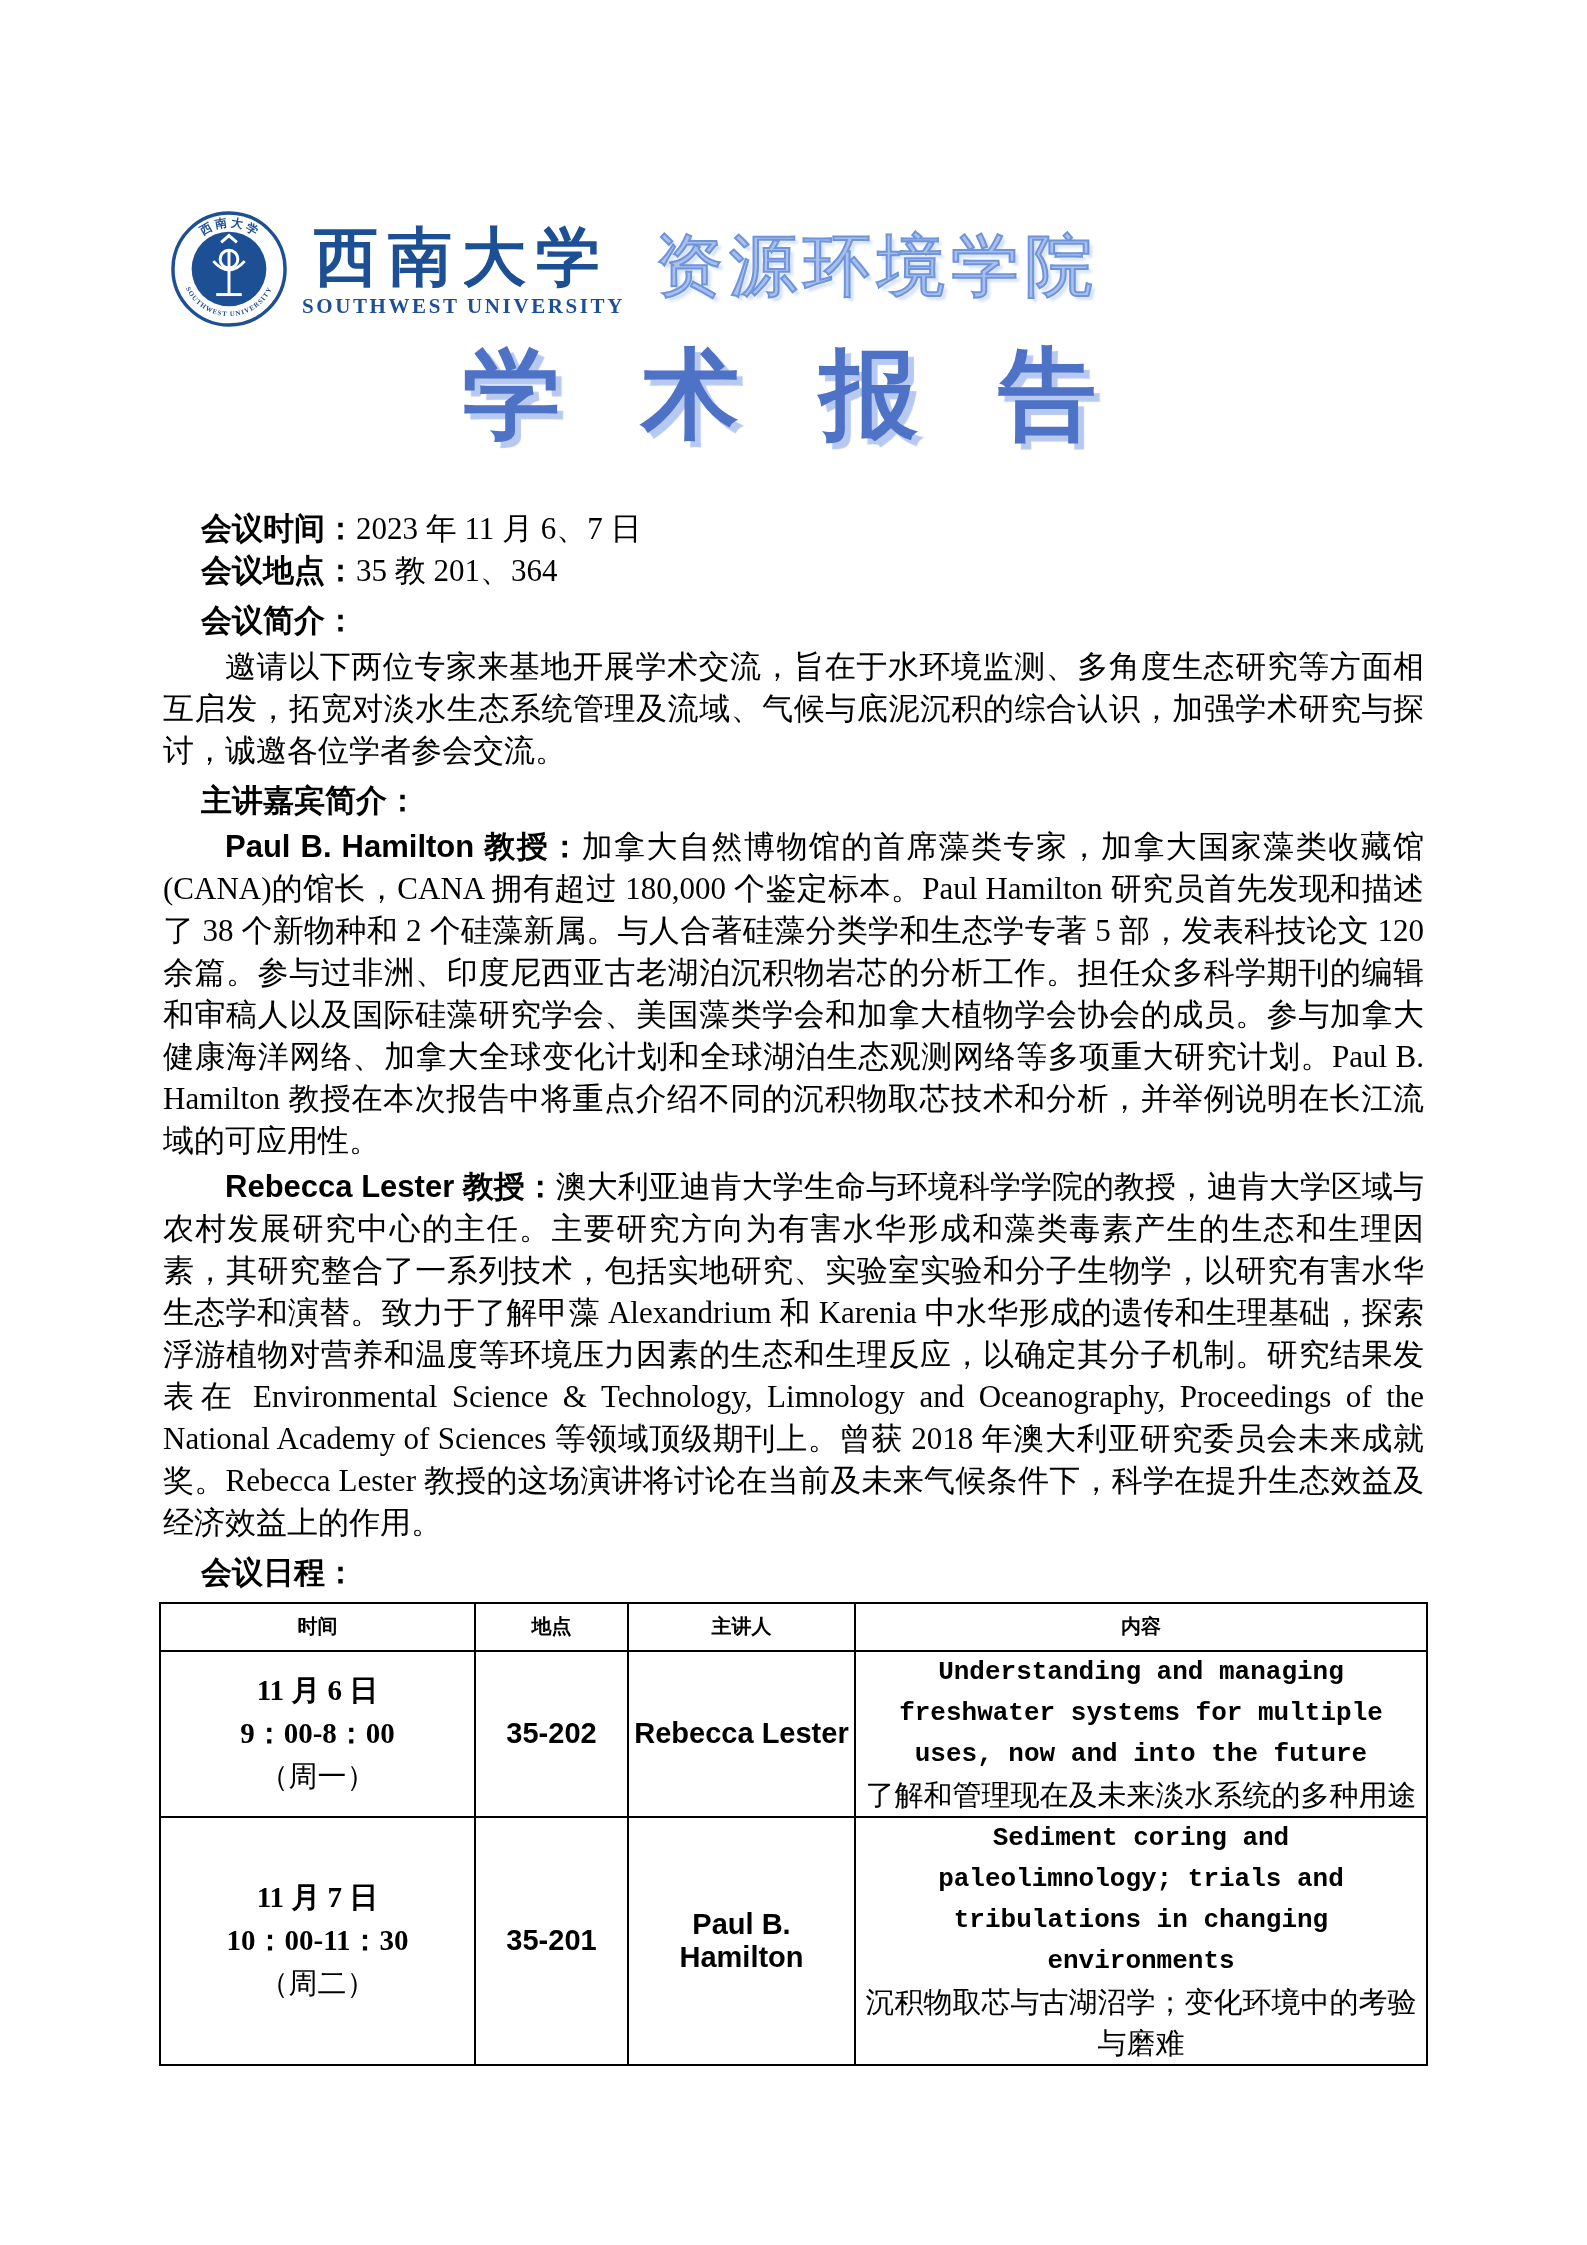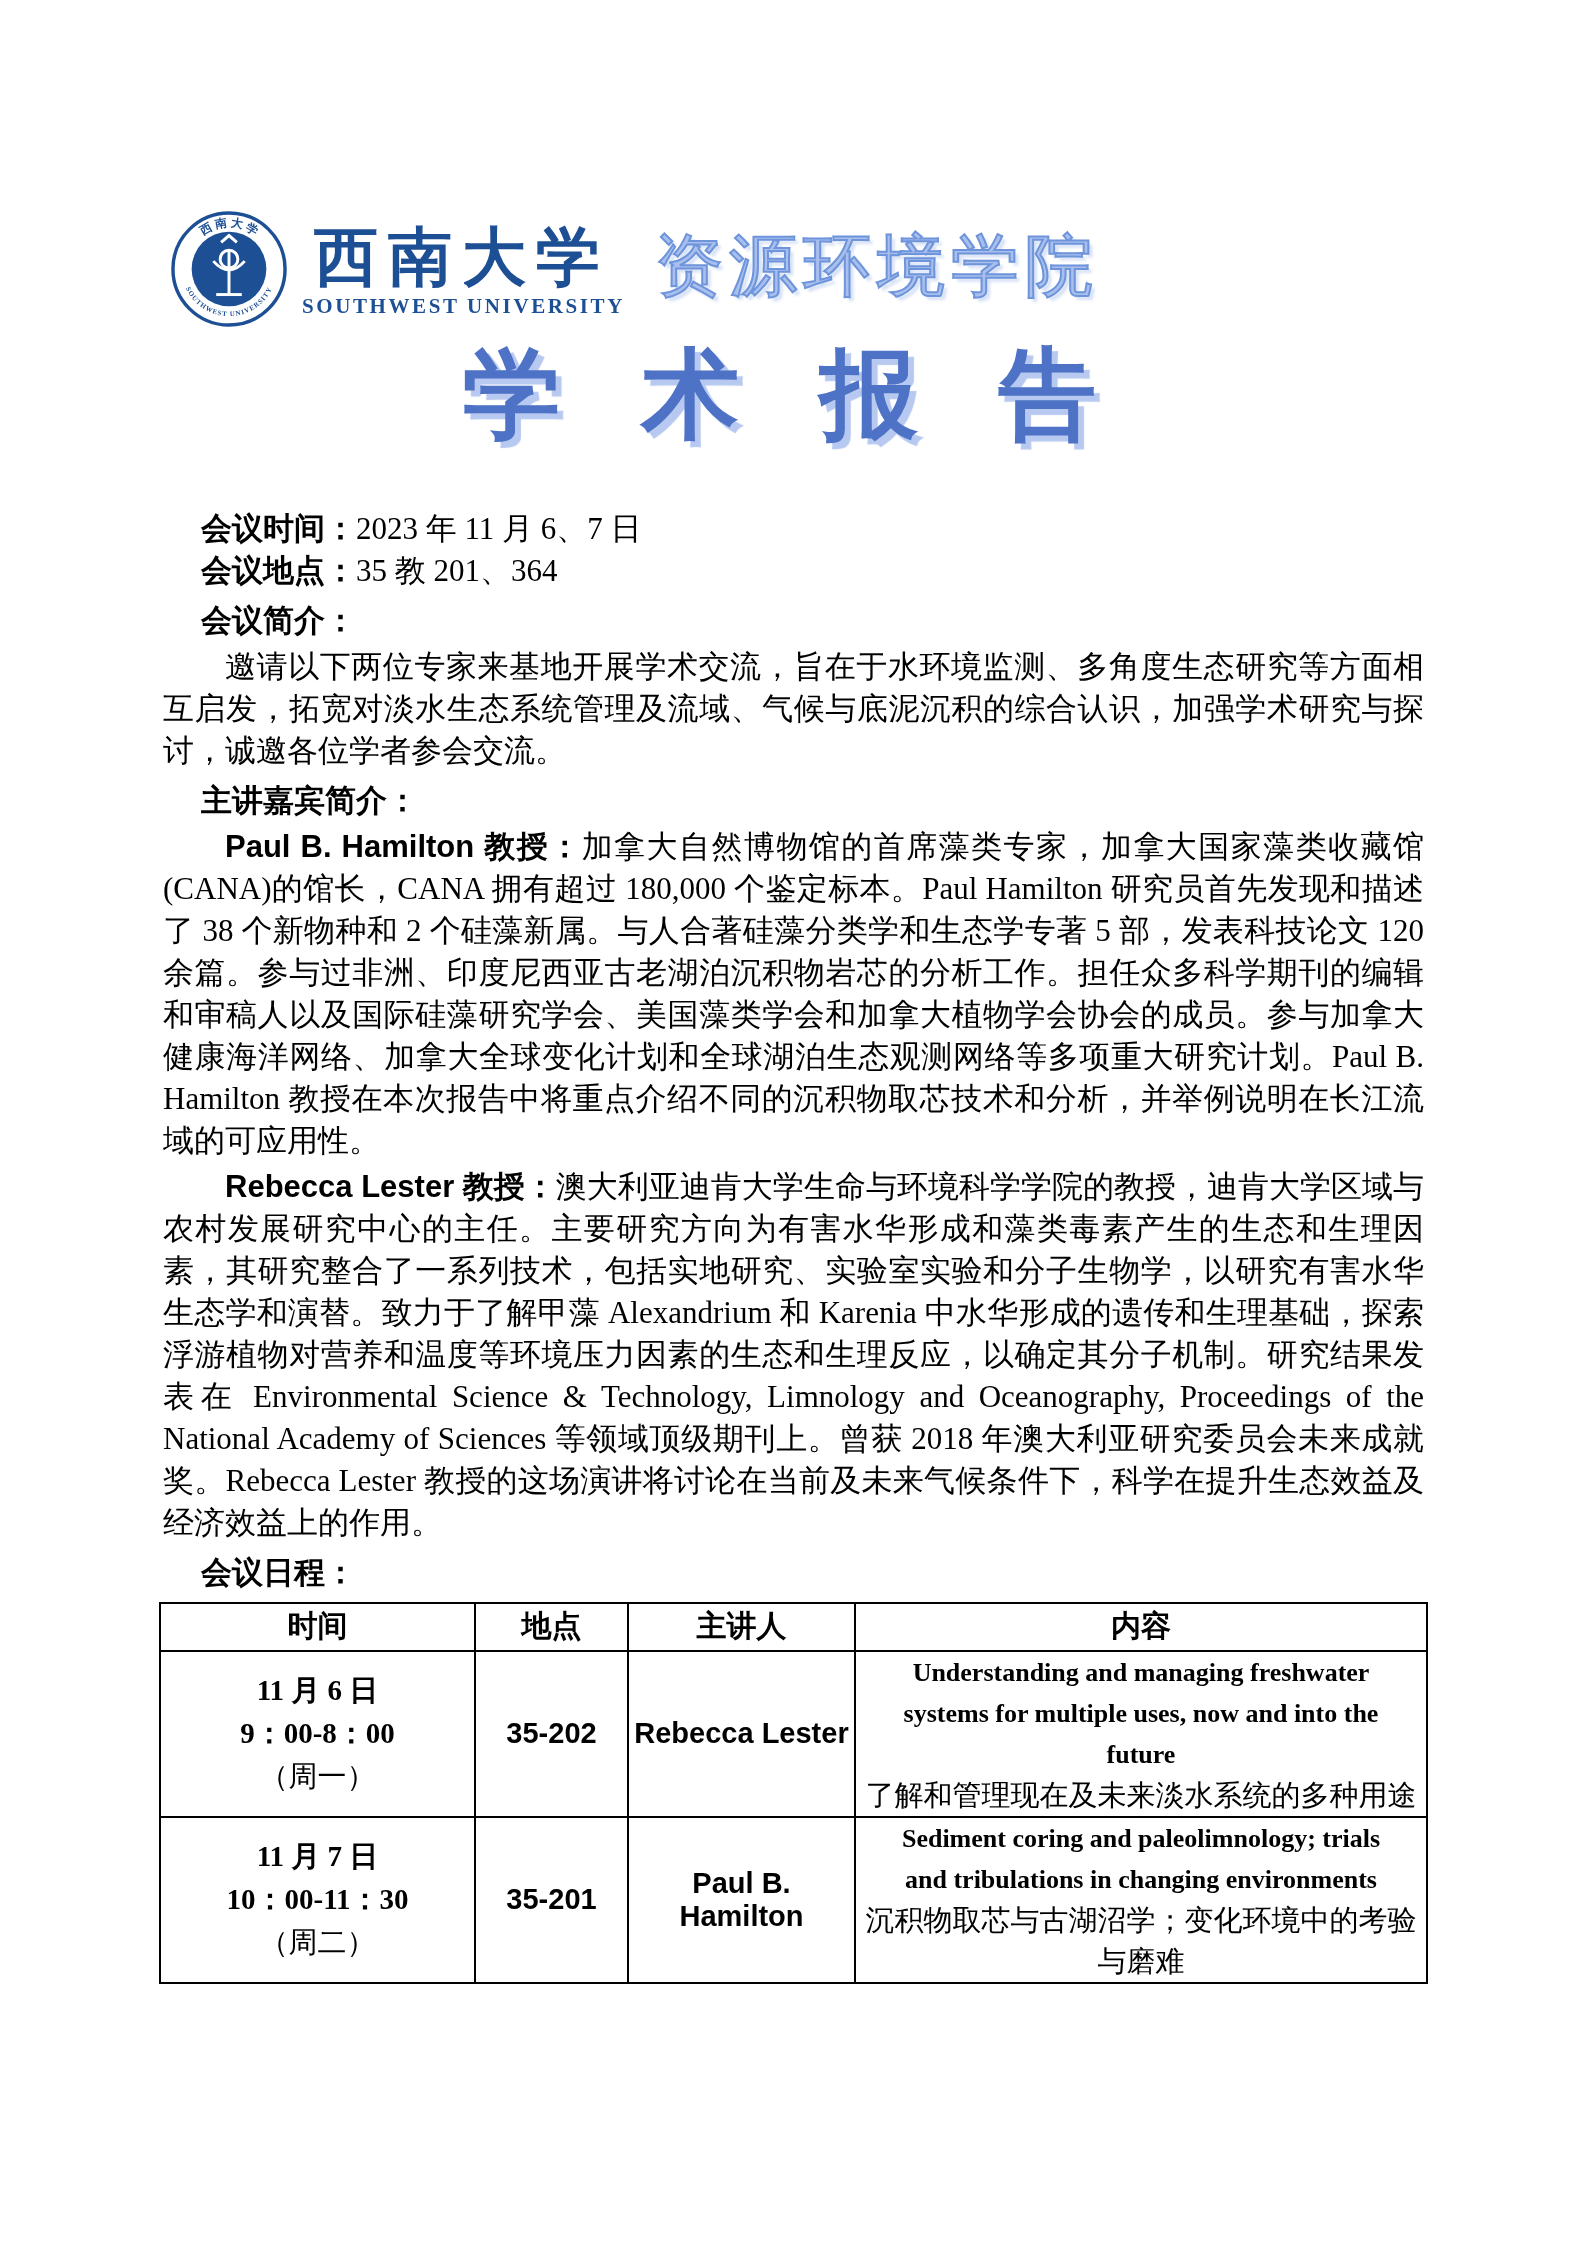--- a/index.html
+++ b/index.html
@@ -95,33 +95,33 @@
     margin-top: 8px;
   }
   .schedule-table th, .schedule-table td {
     border: 2px solid #000000;
     padding: 0;
     text-align: center;
     vertical-align: middle;
   }
   .schedule-table thead th {
     height: 46px;
-    font-size: 30px;
+    font-size: 20px;
     font-weight: bold;
   }
   .schedule-table tbody td { height: 128px; }
   .time-cell div { line-height: 43px; font-size: 29px; font-weight: bold; }
   .time-cell .weekday { font-weight: normal; }
   .room-cell, .speaker-cell {
     font-size: 29px;
     font-weight: bold;
     font-family: "Liberation Sans", "DejaVu Sans", sans-serif;
   }
   .topic-en {
-    font-family: Liberation Serif, serif;
+    font-family: Liberation Mono, monospace;
     font-weight: bold;
     font-size: 26px;
     line-height: 41px;
     padding: 0 24px;
   }
   .topic-zh { font-size: 29px; line-height: 41px; }
 </style>
 </head>
 <body>
 

